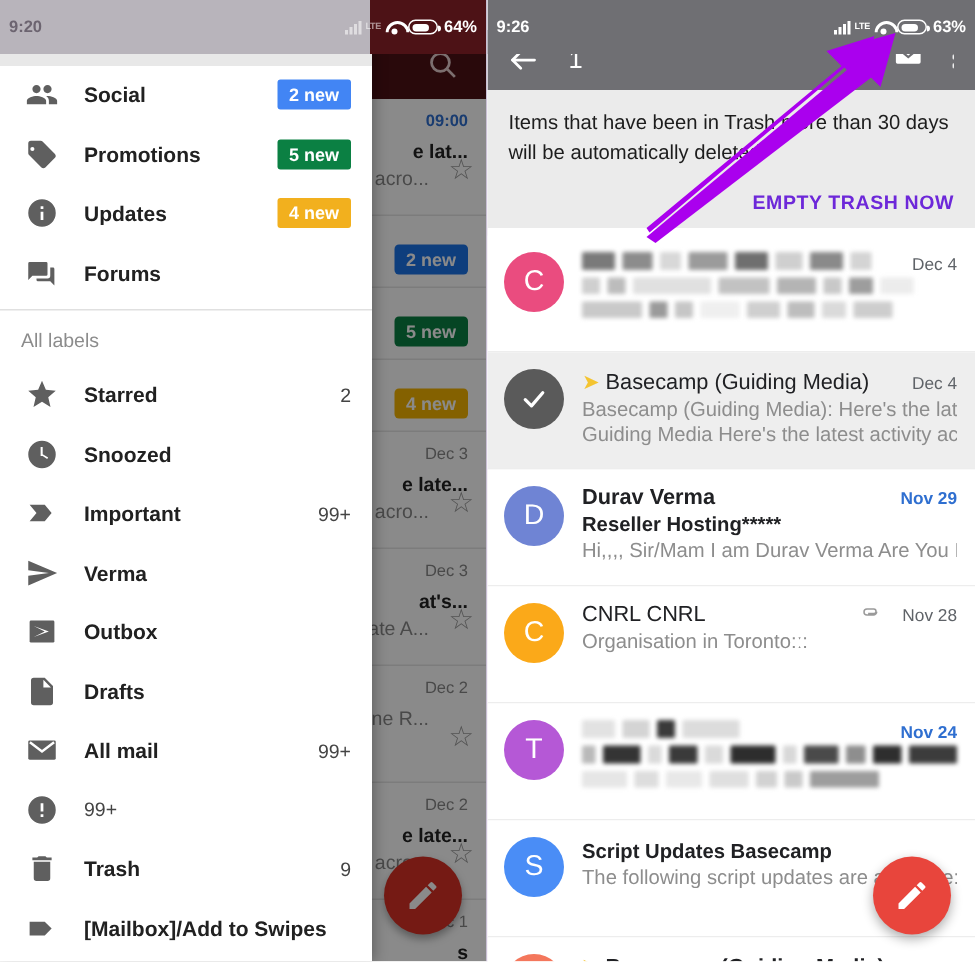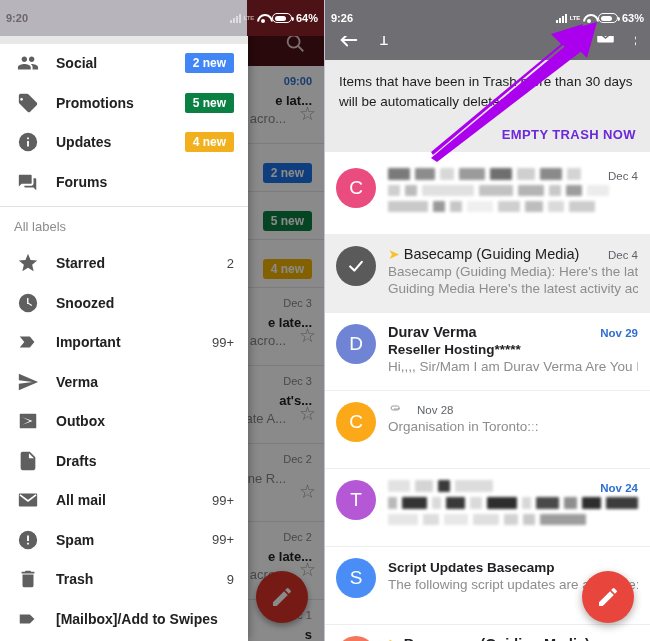--- a/index.html
+++ b/index.html
@@ -427,21 +427,20 @@
         <div class="nav-label">All mail</div>
         <div class="nav-count">99+</div>
       </div>
 
       <div class="nav-item">
         <div class="nav-ic">
           <svg viewBox="0 0 24 24" width="22" height="22" fill="#5f5f5f">
               <path d="M12 2a10 10 0 100 20 10 10 0 000-20zm1 15h-2v-2h2v2zm0-4h-2V7h2v6z"></path>
             </svg>
         </div>
-        <div class="nav-label">Spam</div>
         <div class="nav-count">99+</div>
       </div>
 
       <div class="nav-item">
         <div class="nav-ic">
           <svg viewBox="0 0 24 24" width="22" height="22" fill="#5f5f5f">
               <path d="M6 19a2 2 0 002 2h8a2 2 0 002-2V7H6v12zM19 4h-3.5l-1-1h-5l-1 1H5v2h14V4z"></path>
             </svg>
         </div>
         <div class="nav-label">Trash</div>
@@ -580,20 +579,21 @@
           </div>
           <div class="mail-subject unread">Reseller Hosting*****</div>
           <div class="mail-snippet">Hi,,,, Sir/Mam I am Durav Verma Are You Int...</div>
         </div>
       </div>
 
       <div class="mail-row">
         <div class="avatar" style="background:#fba919">C</div>
         <div class="mail-body">
           <div class="mail-top">
+            <div class="mail-sender">CNRL CNRL</div>
             <span class="attach-ic">
               <svg viewBox="0 0 24 24" width="15" height="12" fill="none" stroke="#9a9a9a" stroke-width="2">
                 <path d="M20 11.5a4.5 4.5 0 01-4.5 4.5H7a4 4 0 010-8h9a3 3 0 010 6H8.5"></path>
               </svg>
             </span>
             <div class="mail-date">Nov 28</div>
           </div>
           <div class="mail-snippet">Organisation in Toronto:ː:</div>
         </div>
       </div>

